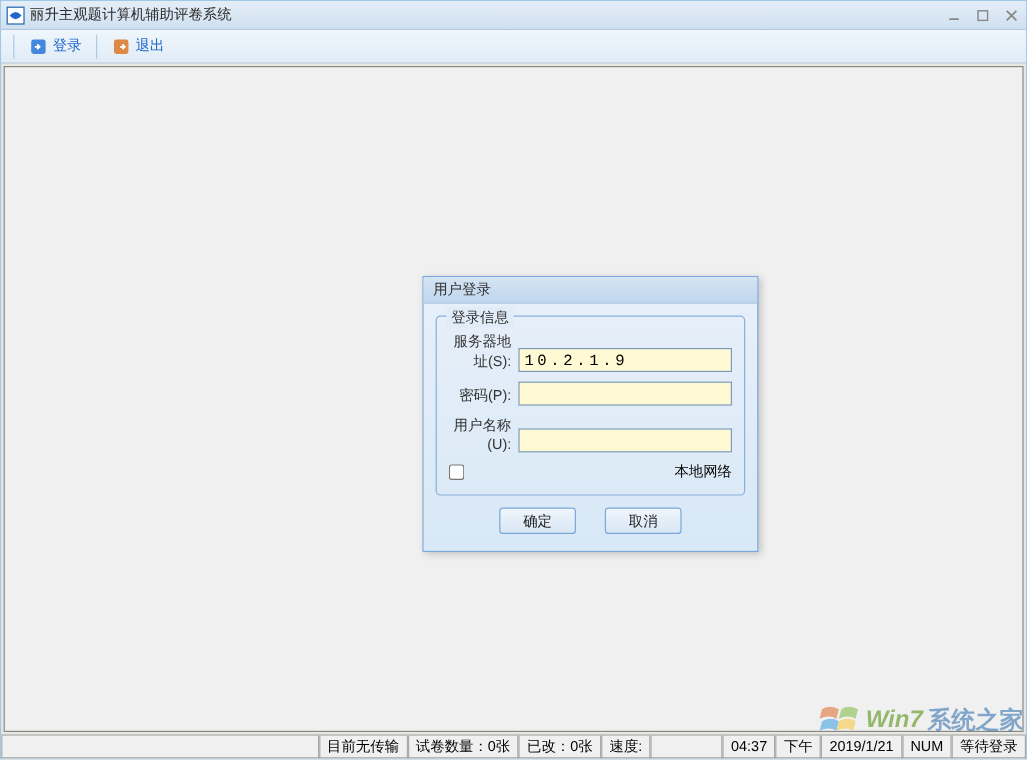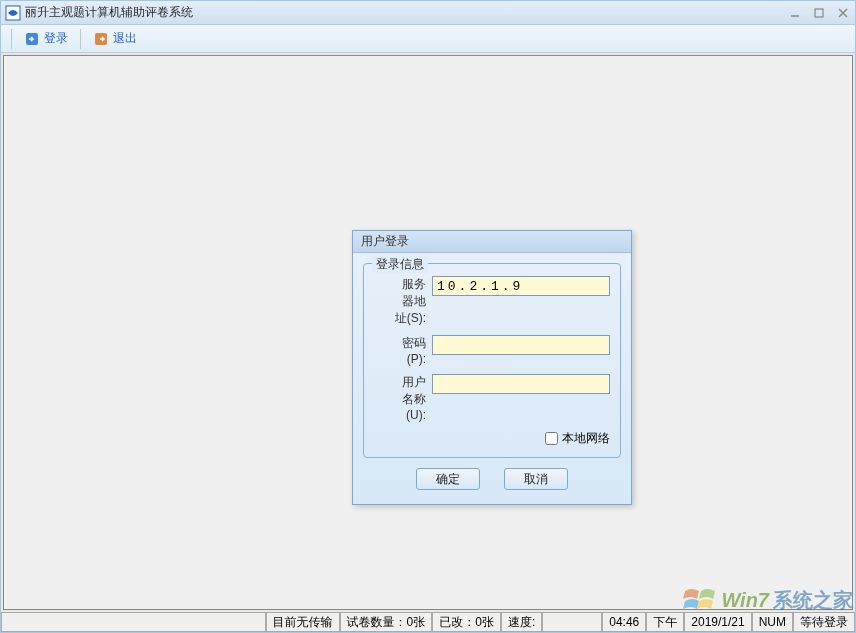--- a/index.html
+++ b/index.html
@@ -20,25 +20,25 @@
     
     .content { flex: 1; background: #f0f0f0; border: 1px solid #888; margin: 2px; position: relative; }
     
     .dialog { position: absolute; left: 348px; top: 174px; width: 280px; background: linear-gradient(to bottom, #e8f0fa, #d8e8f6); border: 1px solid #7aa8d8; box-shadow: 2px 2px 6px rgba(0,0,0,0.2); }
     .dialog-title { height: 22px; background: linear-gradient(to bottom, #d4e4f4, #c0d6ee); padding: 0 8px; display: flex; align-items: center; color: #333; border-bottom: 1px solid #a0c0e0; }
     .dialog-body { padding: 10px; }
     
     .groupbox { border: 1px solid #88b0d8; border-radius: 4px; padding: 12px 10px 10px 10px; position: relative; margin-bottom: 10px; }
     .groupbox-title { position: absolute; top: -8px; left: 8px; background: #e0ecf8; padding: 0 4px; color: #333; }
     
-    .form-row { display: flex; align-items: flex-start; margin-bottom: 8px; margin-left: 19px; }
+    .form-row { display: flex; align-items: flex-end; margin-bottom: 8px; }
     .form-label { width: 90px; text-align: right; color: #333; padding-right: 6px; }
     .form-input { flex: 1; height: 20px; border: 1px solid #7a9ac0; background: #fffad4; padding: 0 4px; font-family: "Courier New", monospace; letter-spacing: 3px; font-size: 13px; }
     .form-input.yellow { background: #fffad4; }
-    .checkbox-row { display: flex; align-items: center; justify-content: flex-end; gap: 4px; margin-top: 4px; }
+    .checkbox-row { display: flex; align-items: center; justify-content: space-between; gap: 4px; margin-top: 4px; }
     .checkbox-row input { width: 13px; height: 13px; }
     
     .dialog-buttons { display: flex; justify-content: center; gap: 24px; padding-bottom: 4px; }
     .btn { width: 64px; height: 22px; background: linear-gradient(to bottom, #f0f6fc, #d8e6f4); border: 1px solid #7aa8d8; border-radius: 3px; cursor: pointer; color: #222; }
     
     .statusbar { height: 20px; background: #f0f0f0; border-top: 1px solid #aaa; display: flex; align-items: stretch; font-size: 11px; }
     .status-cell { border: 1px solid #aaa; border-top: none; padding: 0 6px; display: flex; align-items: center; white-space: nowrap; }
     .status-spacer { flex: 1; border: 1px solid #aaa; border-top: none; }
     
     .watermark { position: absolute; right: 3px; bottom: 18px; opacity: 0.55; pointer-events: none; font-weight: bold; display: flex; align-items: center; gap: 4px; }
@@ -140,21 +140,21 @@
 
   </div>
 
   <div class="statusbar">
     <div class="status-spacer"></div>
     <div class="status-cell">目前无传输</div>
     <div class="status-cell">试卷数量：0张</div>
     <div class="status-cell">已改：0张</div>
     <div class="status-cell">速度:</div>
     <div class="status-cell" style="width:60px"></div>
-    <div class="status-cell">04:46</div>
+    <div class="status-cell">04:37</div>
     <div class="status-cell">下午</div>
     <div class="status-cell">2019/1/21</div>
     <div class="status-cell">NUM</div>
     <div class="status-cell">等待登录</div>
   </div>
 
 </div>
 
 <div class="watermark">
   <svg class="wmlogo" viewBox="0 0 34 30">

